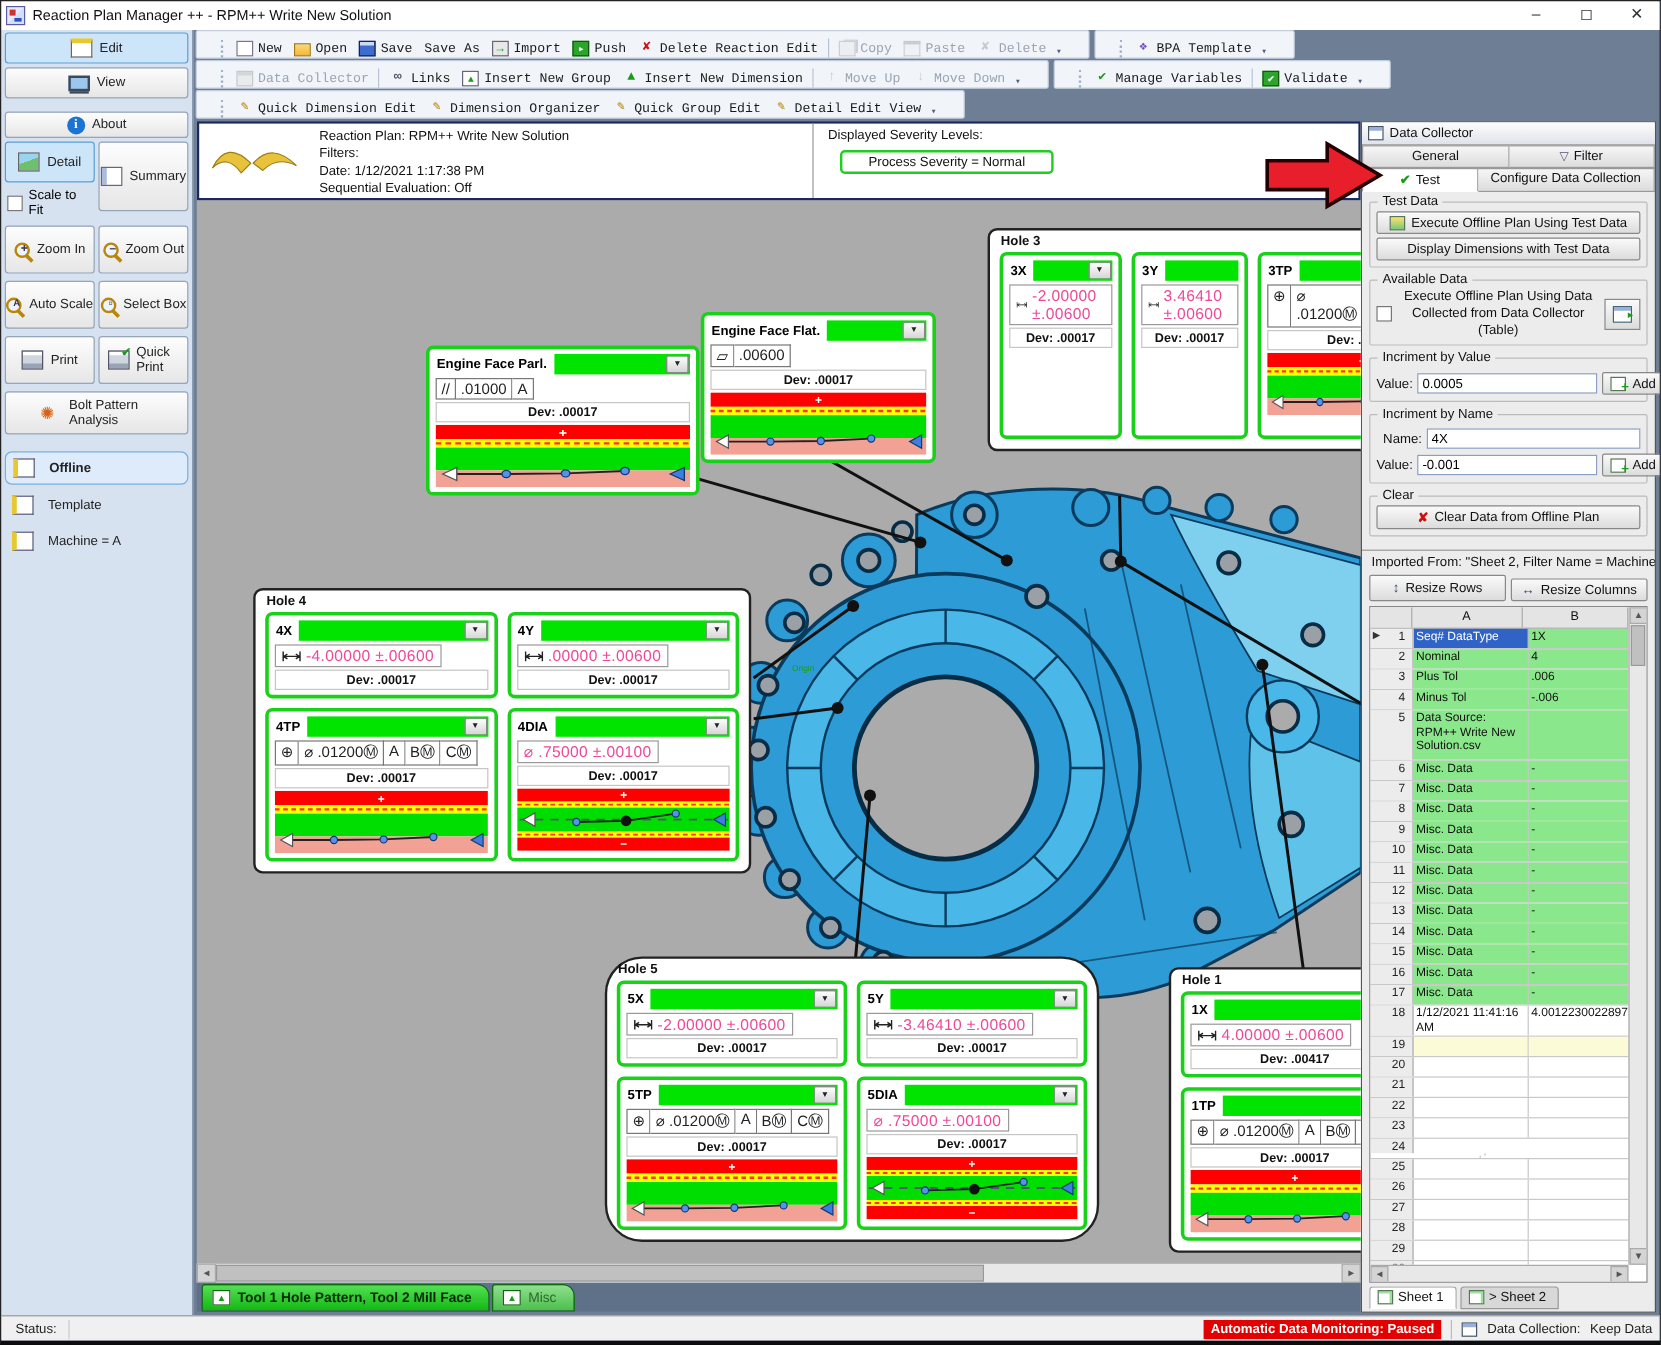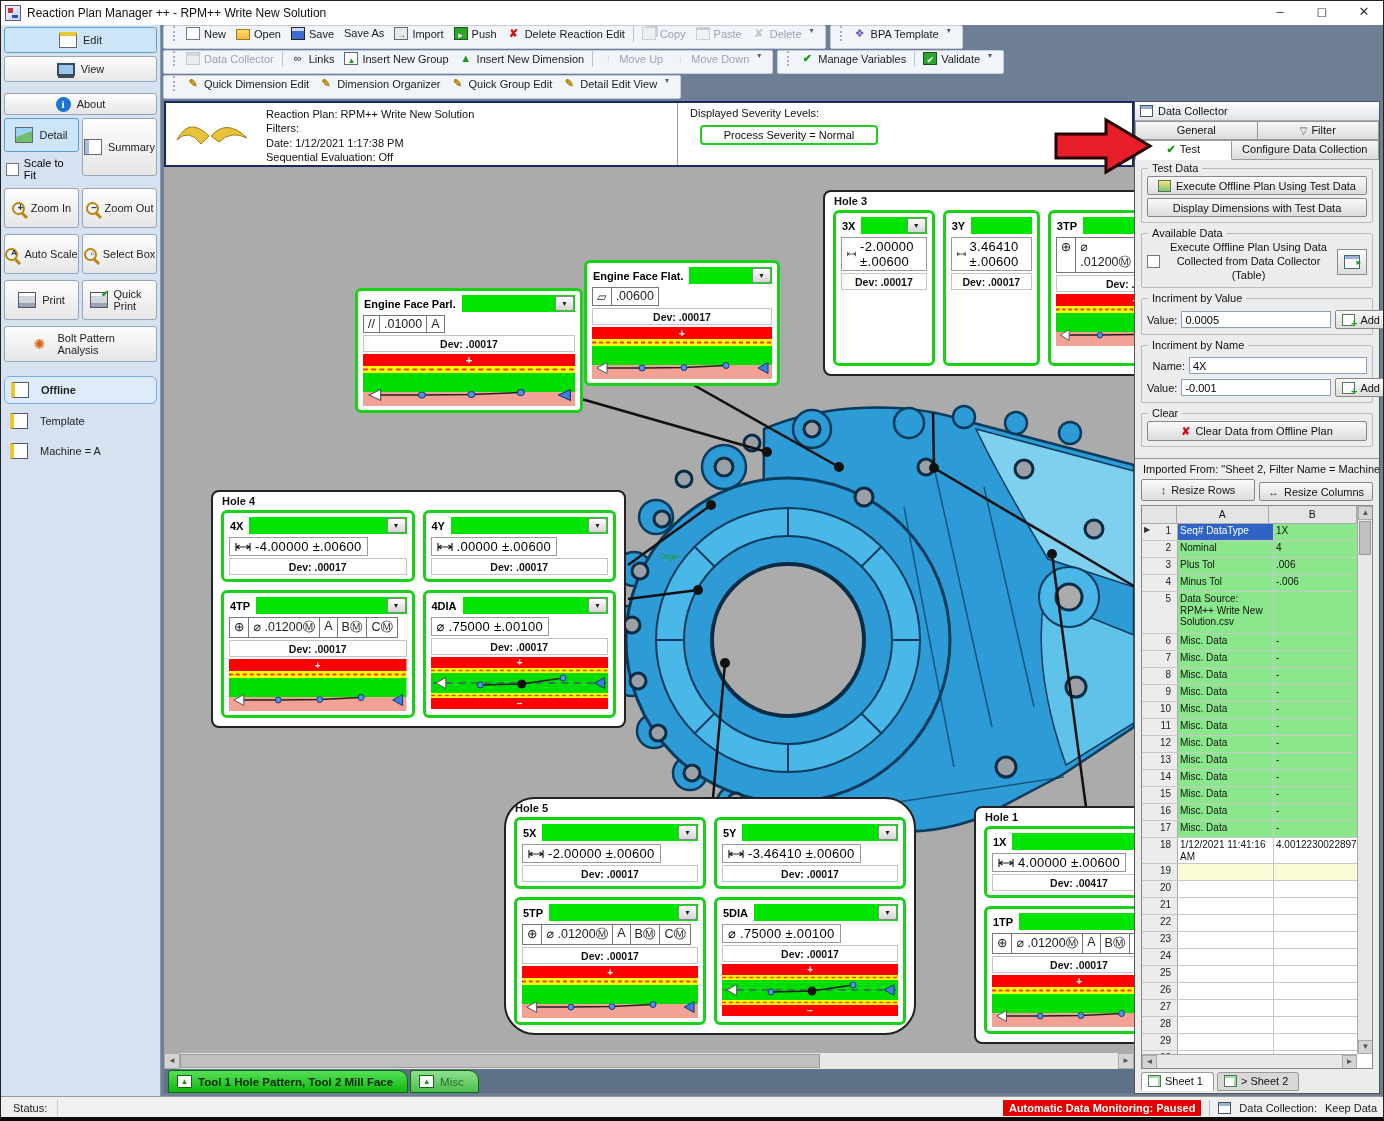--- a/index.html
+++ b/index.html
@@ -46,22 +46,22 @@
   .si-zin::before { content:"+"; } .si-zout::before { content:"–"; }
   .si-za::before { content:"A"; font-size:8px; } .si-zb::before { content:"▫"; }
   .si-print { background:#cfd6e0; border:1px solid #556; box-shadow:inset 0 -4px 0 #98a4b4, inset 0 3px 0 #fff; }
   .si-print.ok::after { content:"✔"; position:absolute; right:-3px; top:-5px; color:#1a9c1a; font-size:10px; font-weight:bold; }
   .si-bolt::before { content:"✺"; color:#d86010; font-size:14px; line-height:16px; }
   .si-page { background:#fff; border:1px solid #557; border-left:4px solid #e8c830; }
 
   
   .toolbars { position:absolute; left:160px; top:24px; width:1224px; height:76px; }
   .tb-row { display:flex; height:24px; margin-bottom:1px; align-items:center; gap:4px; padding-left:2px; }
-  .tb-strip { background:#f1f5fa; border:1px solid #c3cddd; border-radius:2px; display:flex; align-items:flex-start;
-              height:24px; padding:0 8px; }
+  .tb-strip { background:#f1f5fa; border:1px solid #c3cddd; border-radius:2px; display:flex; align-items:flex-end;
+              height:24px; padding:0 19px;font-family:Liberation Mono, monospace; }
   .tb-grip { width:4px; height:15px; border-left:2px dotted #9fb0c8; margin:0 4px 0 1px; }
   .tb-btn { display:flex; align-items:center; gap:4px; padding:1px 5px; font-size:11px; color:#1a1a1a; white-space:nowrap; }
   .tb-btn.disabled { color:#9aa4b2; }
   .tb-btn.disabled .ic { opacity:.4; filter:grayscale(1); }
   .tb-sep { width:1px; height:16px; background:#b8c4d6; margin:0 3px; }
   .tb-ovf { font-size:8px; color:#51617a; padding:0 3px; }
 
   .ic { width:14px; height:13px; display:inline-block; position:relative; flex:none; text-align:center;
         font-size:11px; line-height:13px; }
   .ic-new { background:#fff; border:1px solid #778; }
@@ -105,21 +105,21 @@
   .dim-card { position:relative; z-index:2; background:#fff; border:3px solid #19d119; border-radius:6px;
               padding:3px 5px 4px 5px; }
   .dim-card.standalone { position:absolute; }
   .dim-head { display:flex; align-items:center; height:19px; margin-bottom:2px; }
   .dim-name { font-weight:bold; font-size:11px; white-space:nowrap; padding-left:1px; }
   .dim-fill { flex:1; height:17px; background:#00e400; margin-left:6px; display:flex; justify-content:flex-end; align-items:center; }
   .dd-btn { width:19px; height:15px; background:linear-gradient(#fefefe,#d5d5d5); border:1px solid #888;
             border-radius:2px; font-size:7px; line-height:13px; text-align:center; color:#222; margin-right:1px; }
   .dim-valrow { display:flex; margin-bottom:2px; }
   .dim-valbox { display:inline-flex; align-items:center; gap:4px; border:1px solid #999; padding:1px 5px;
-                font-size:13px; letter-spacing:.3px; color:#000000; background:#fff; }
+                font-size:13px; letter-spacing:.3px; color:#ec4899; background:#fff; }
   .fcf { display:inline-flex; }
   .fcf-cell { border:1px solid #777; padding:1px 4px; font-size:12.5px; color:#222; background:#fff; }
   .fcf-cell + .fcf-cell { border-left:none; }
   .dim-dev { border:1px solid #c5c5c5; text-align:center; font-weight:bold; font-size:10.5px; padding:1.5px 0; color:#111; }
   .dim-chart { margin-top:2px; line-height:0; }
 
   
   .hscroll { position:absolute; left:0; top:952px; width:970px; height:16px; background:#e8e8e8; display:flex; }
   .scr-btn { width:16px; height:16px; background:#d4d4d4; border:1px solid #aaa; font-size:8px; line-height:14px; text-align:center; color:#555; }
   .scr-thumb { background:#c0c0c0; border:1px solid #999; height:14px; margin:1px 0; }
@@ -1166,21 +1166,21 @@
             <div class="g-row white" style="height: 17px;">
               <div class="g-num"><span>22</span></div>
               <div class="g-a"></div>
               <div class="g-b"></div>
             </div>
             <div class="g-row white" style="height: 17px;">
               <div class="g-num"><span>23</span></div>
               <div class="g-a"></div>
               <div class="g-b"></div>
             </div>
-            <div class="g-row white" style="height: 17px;">
+            <div class="g-row white" style="height: 17px; flex-direction: column;">
               <div class="g-num"><span>24</span></div>
               <div class="g-a"></div>
               <div class="g-b"></div>
             </div>
             <div class="g-row white" style="height: 17px;">
               <div class="g-num"><span>25</span></div>
               <div class="g-a"></div>
               <div class="g-b"></div>
             </div>
             <div class="g-row white" style="height: 17px;">

